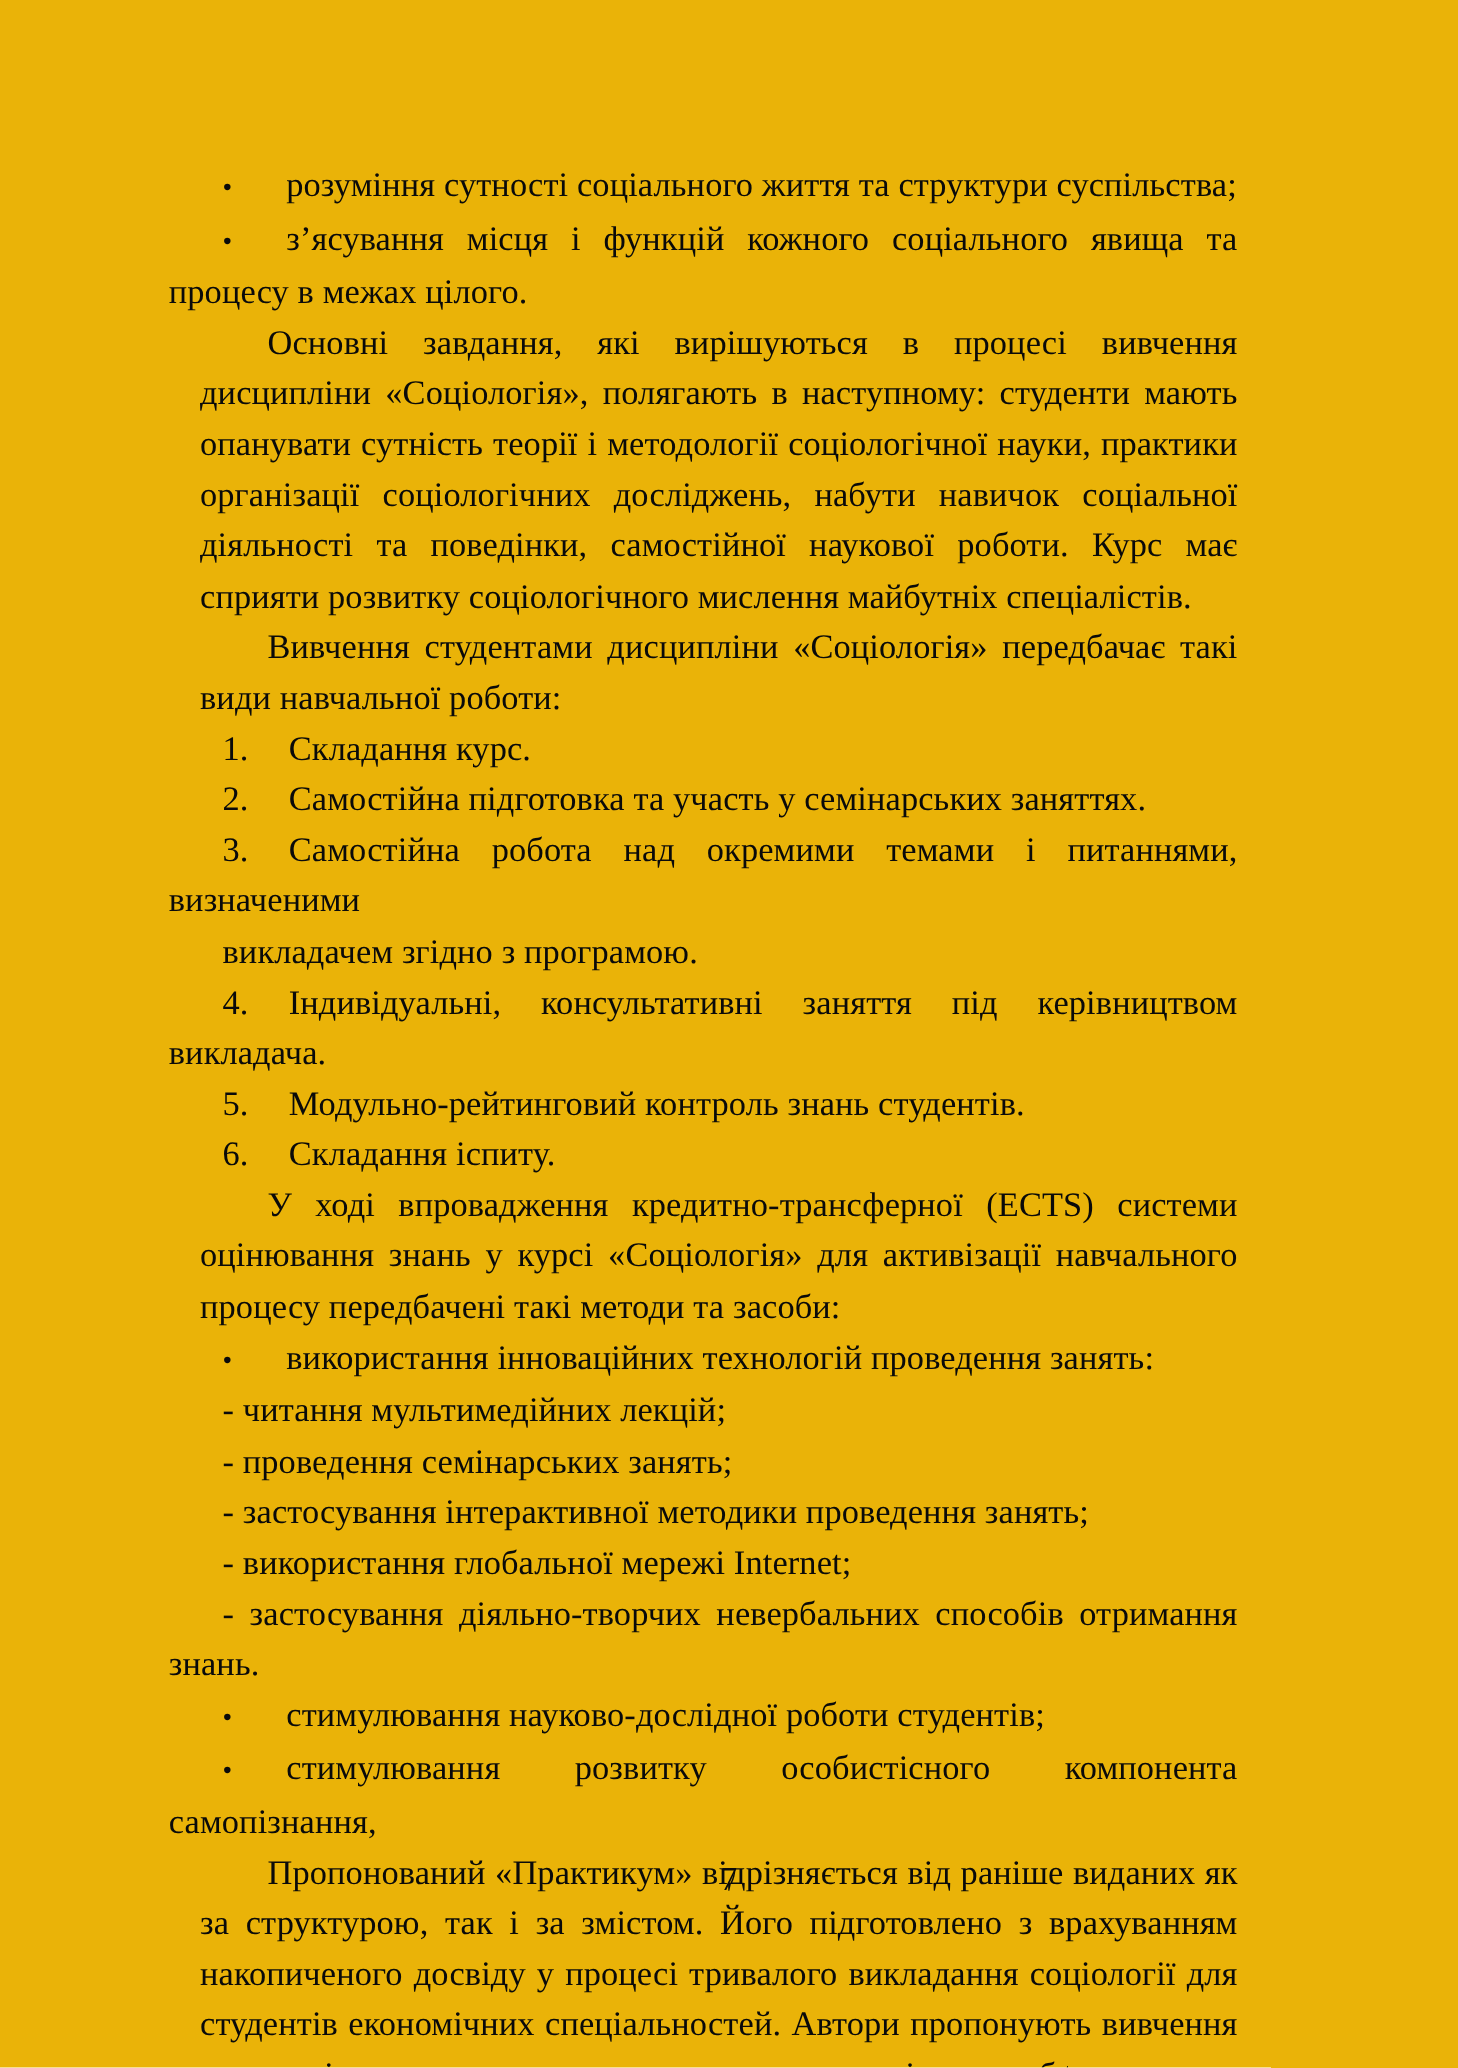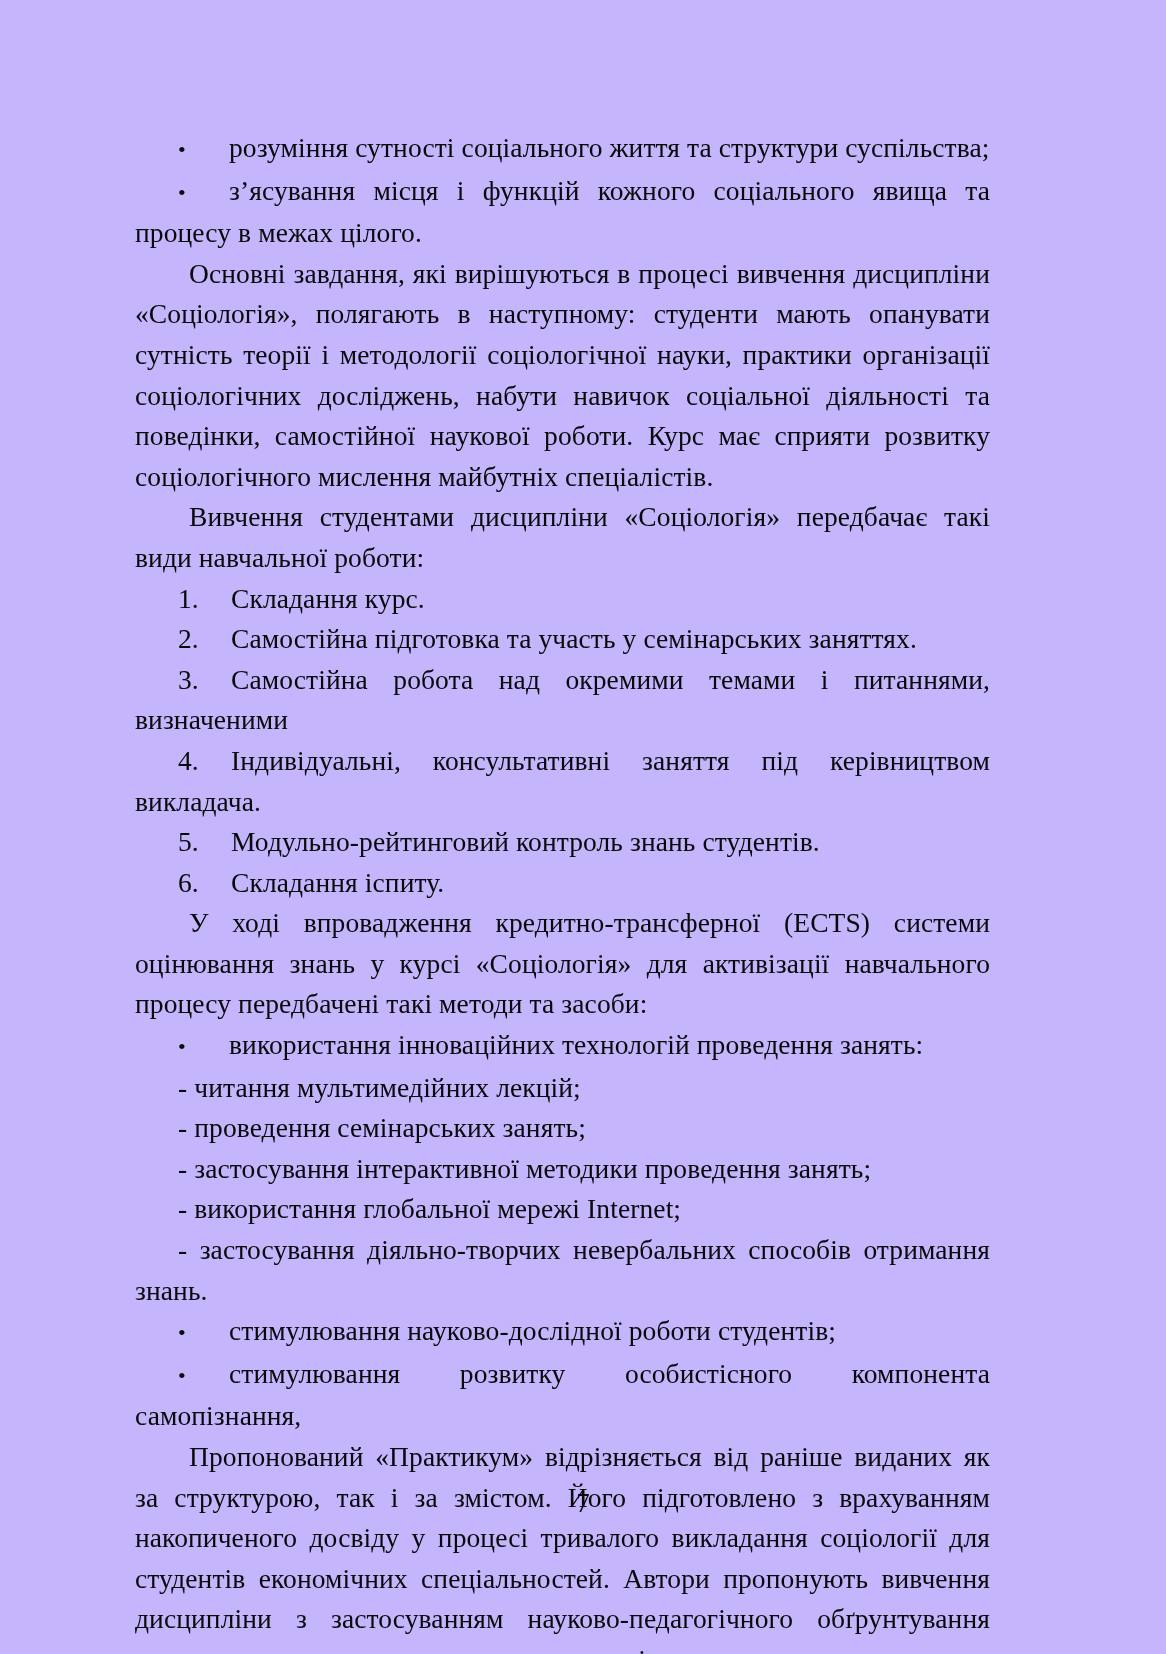--- a/index.html
+++ b/index.html
@@ -4,21 +4,21 @@
 <style>
   html, body {
     margin: 0;
     padding: 0;
     background: #ffffff;
   }
   .page {
     position: relative;
     width: 1166px;
     height: 1654px;
-    background: #c4b5fd;
+    background: #eab308;
     box-sizing: border-box;
     font-family: "Liberation Serif", "DejaVu Serif", serif;
     color: #0a0a0a;
     overflow: hidden;
   }
   .text-block {
     position: absolute;
     left: 135px;
     top: 128px;
     width: 855px;
@@ -28,20 +28,21 @@
     font-size: 27.5px;
     line-height: 40.6px;
     text-align: justify;
     text-justify: inter-word;
     letter-spacing: 0.1px;
     -webkit-hyphens: none;
     hyphens: none;
   }
   p.indent {
     text-indent: 54px;
+    margin-left: 25px;
   }
   p.bold {
     font-weight: normal;
   }
   p.noj {
     text-align: left;
   }
 
   
   .bullet-line {
@@ -91,20 +92,21 @@
     <p class="indent"><span class="bold">Основні завдання,</span><span> які вирішуються в процесі вивчення дисципліни «Соціологія», полягають в наступному: студенти мають опанувати сутність теорії і методології соціологічної науки, практики організації соціологічних досліджень, набути навичок соціальної діяльності та поведінки, самостійної наукової роботи. Курс має сприяти розвитку соціологічного мислення майбутніх спеціалістів.</span></p>
 
     <p class="indent bold">Вивчення студентами дисципліни «Соціологія» передбачає такі види навчальної роботи:</p>
 
     <p class="num-line noj"><span class="num">1.</span><span>Складання курс.</span></p>
 
     <p class="num-line noj"><span class="num">2.</span><span>Самостійна  підготовка та участь у семінарських заняттях.</span></p>
 
     <p class="num-line"><span class="num">3.</span><span>Самостійна  робота над окремими темами і питаннями, визначеними</span></p>
 
+    <p class="sub-indent noj">викладачем згідно з програмою.</p>
 
     <p class="num-line"><span class="num">4.</span><span>Індивідуальні, консультативні заняття під керівництвом викладача.</span></p>
 
     <p class="num-line noj"><span class="num">5.</span><span>Модульно-рейтинговий контроль знань студентів.</span></p>
 
     <p class="num-line noj"><span class="num">6.</span><span>Складання іспиту.</span></p>
 
     <p class="indent bold">У ході впровадження кредитно-трансферної (ECTS) системи оцінювання знань у курсі «Соціологія» для активізації навчального процесу передбачені такі методи та засоби:</p>
 
     <p class="bullet-line noj"><span class="bul">•</span><span>використання інноваційних технологій проведення занять:</span></p>

